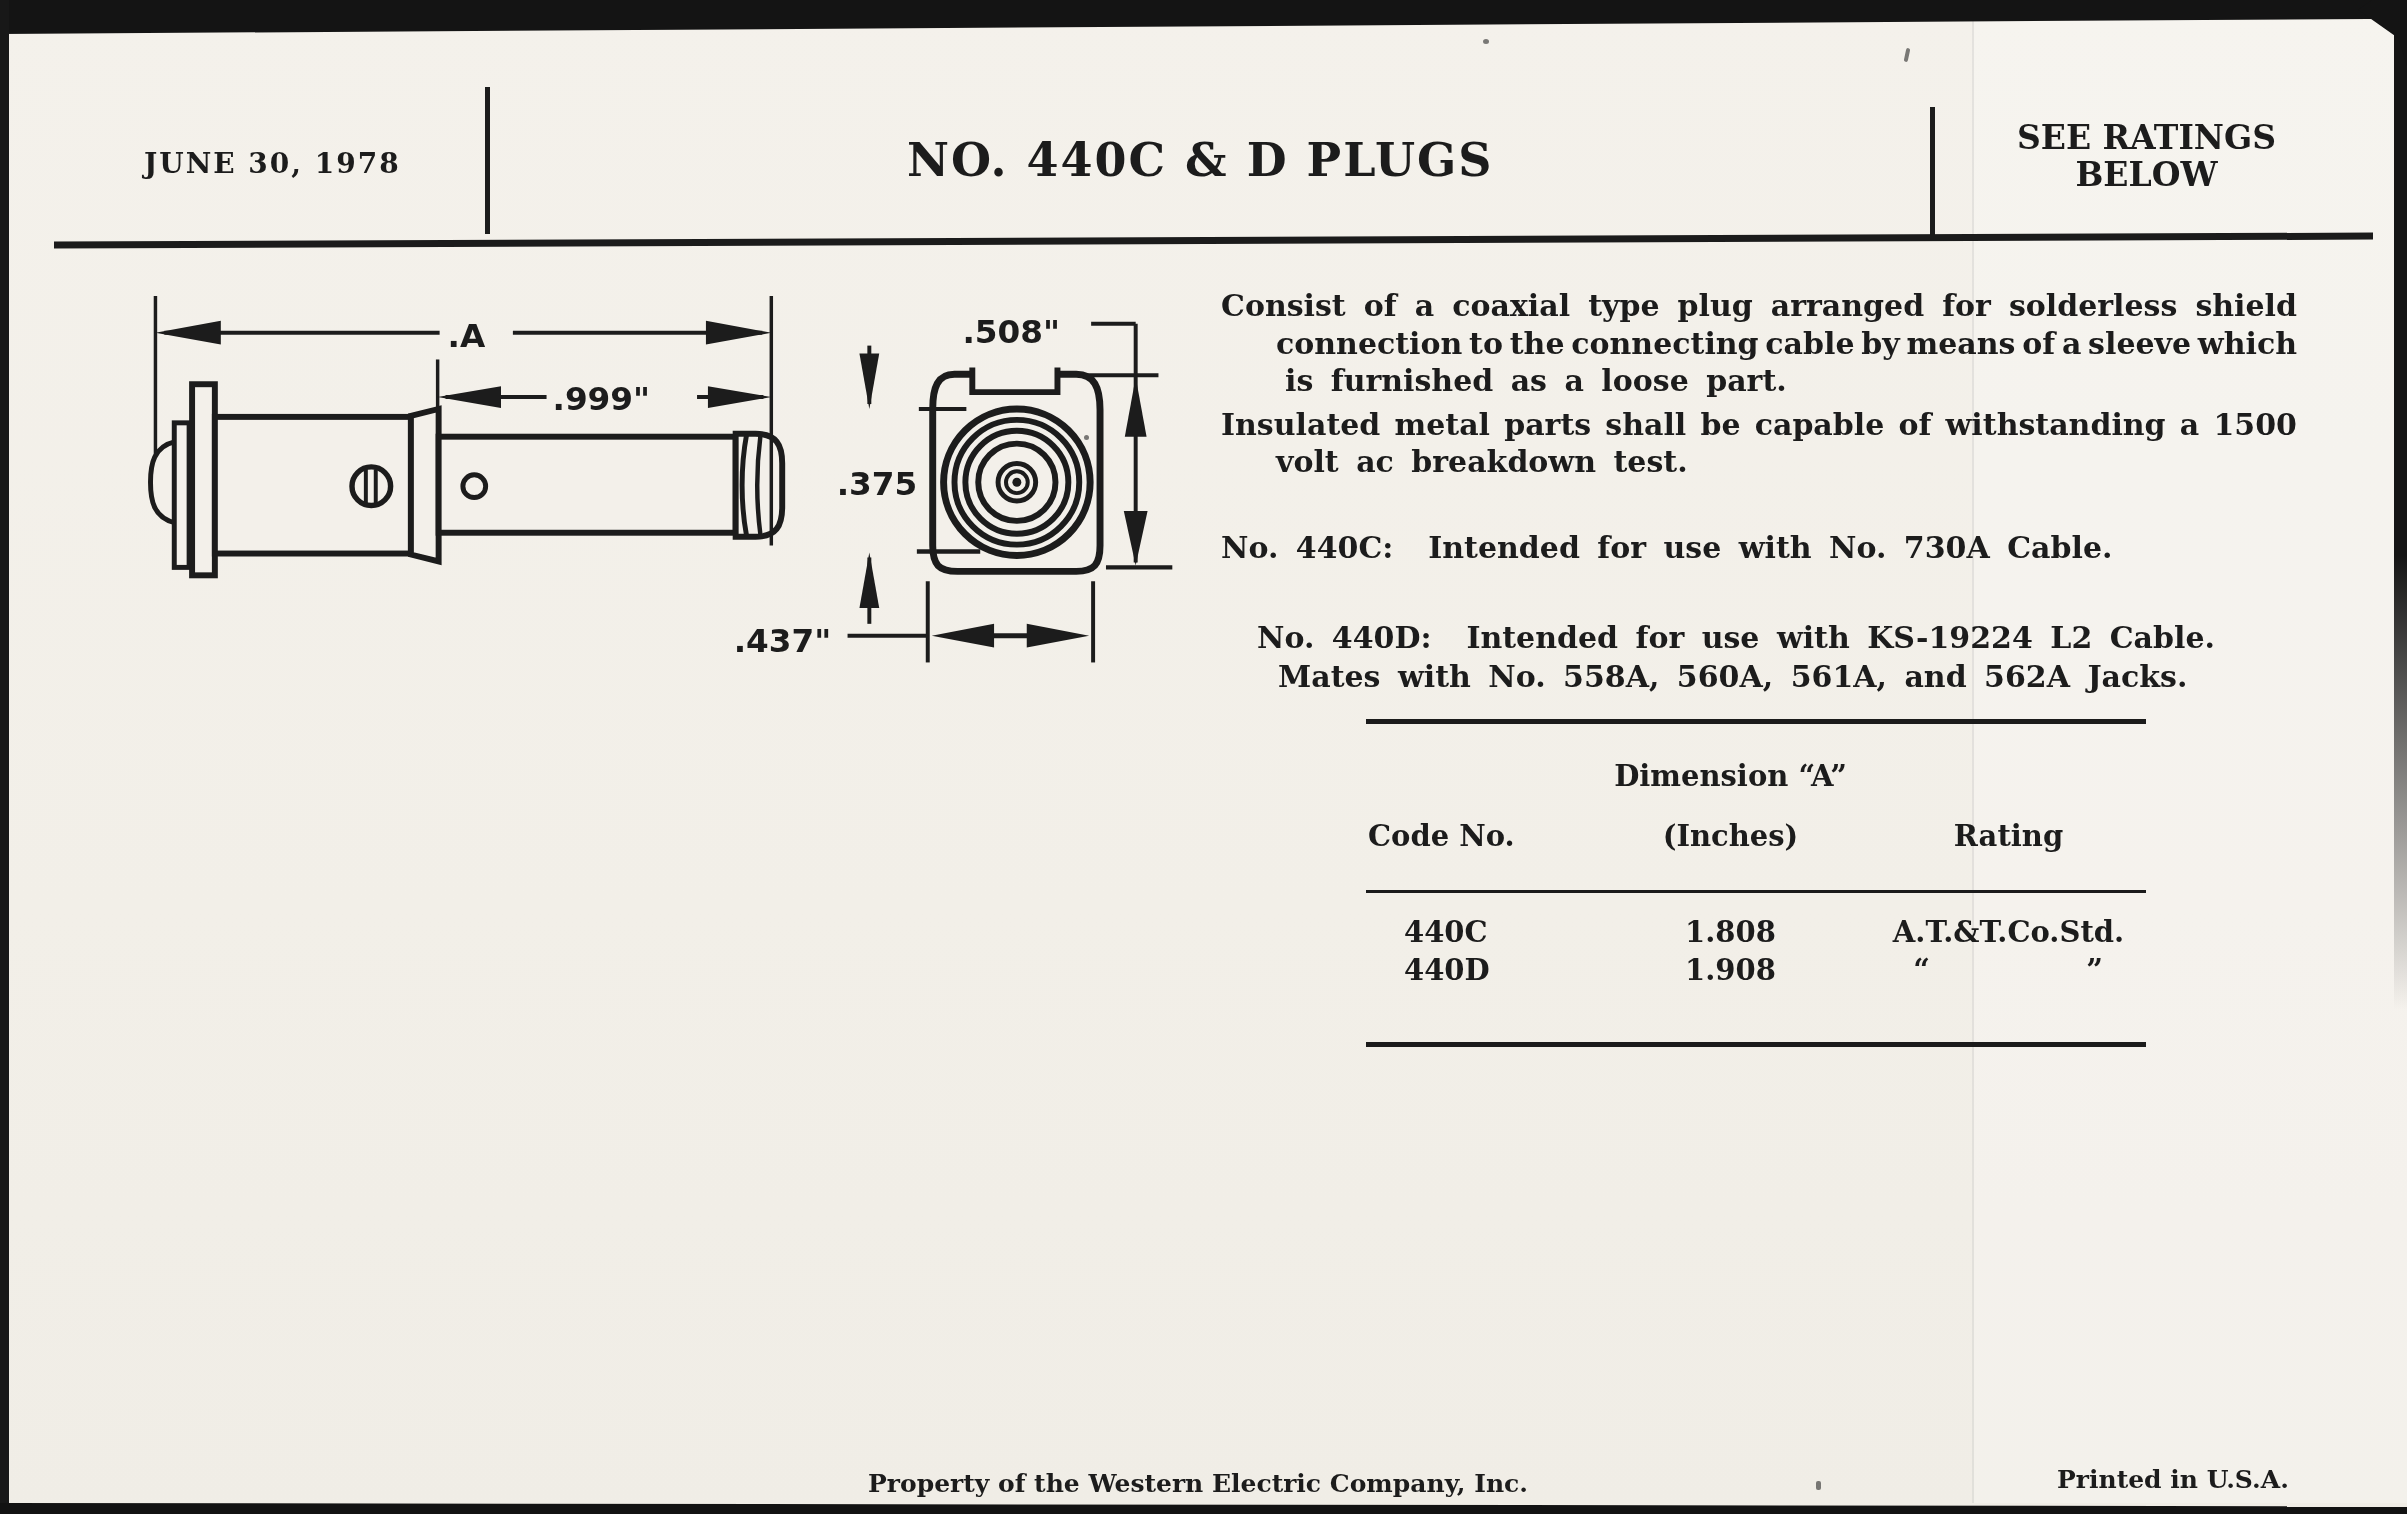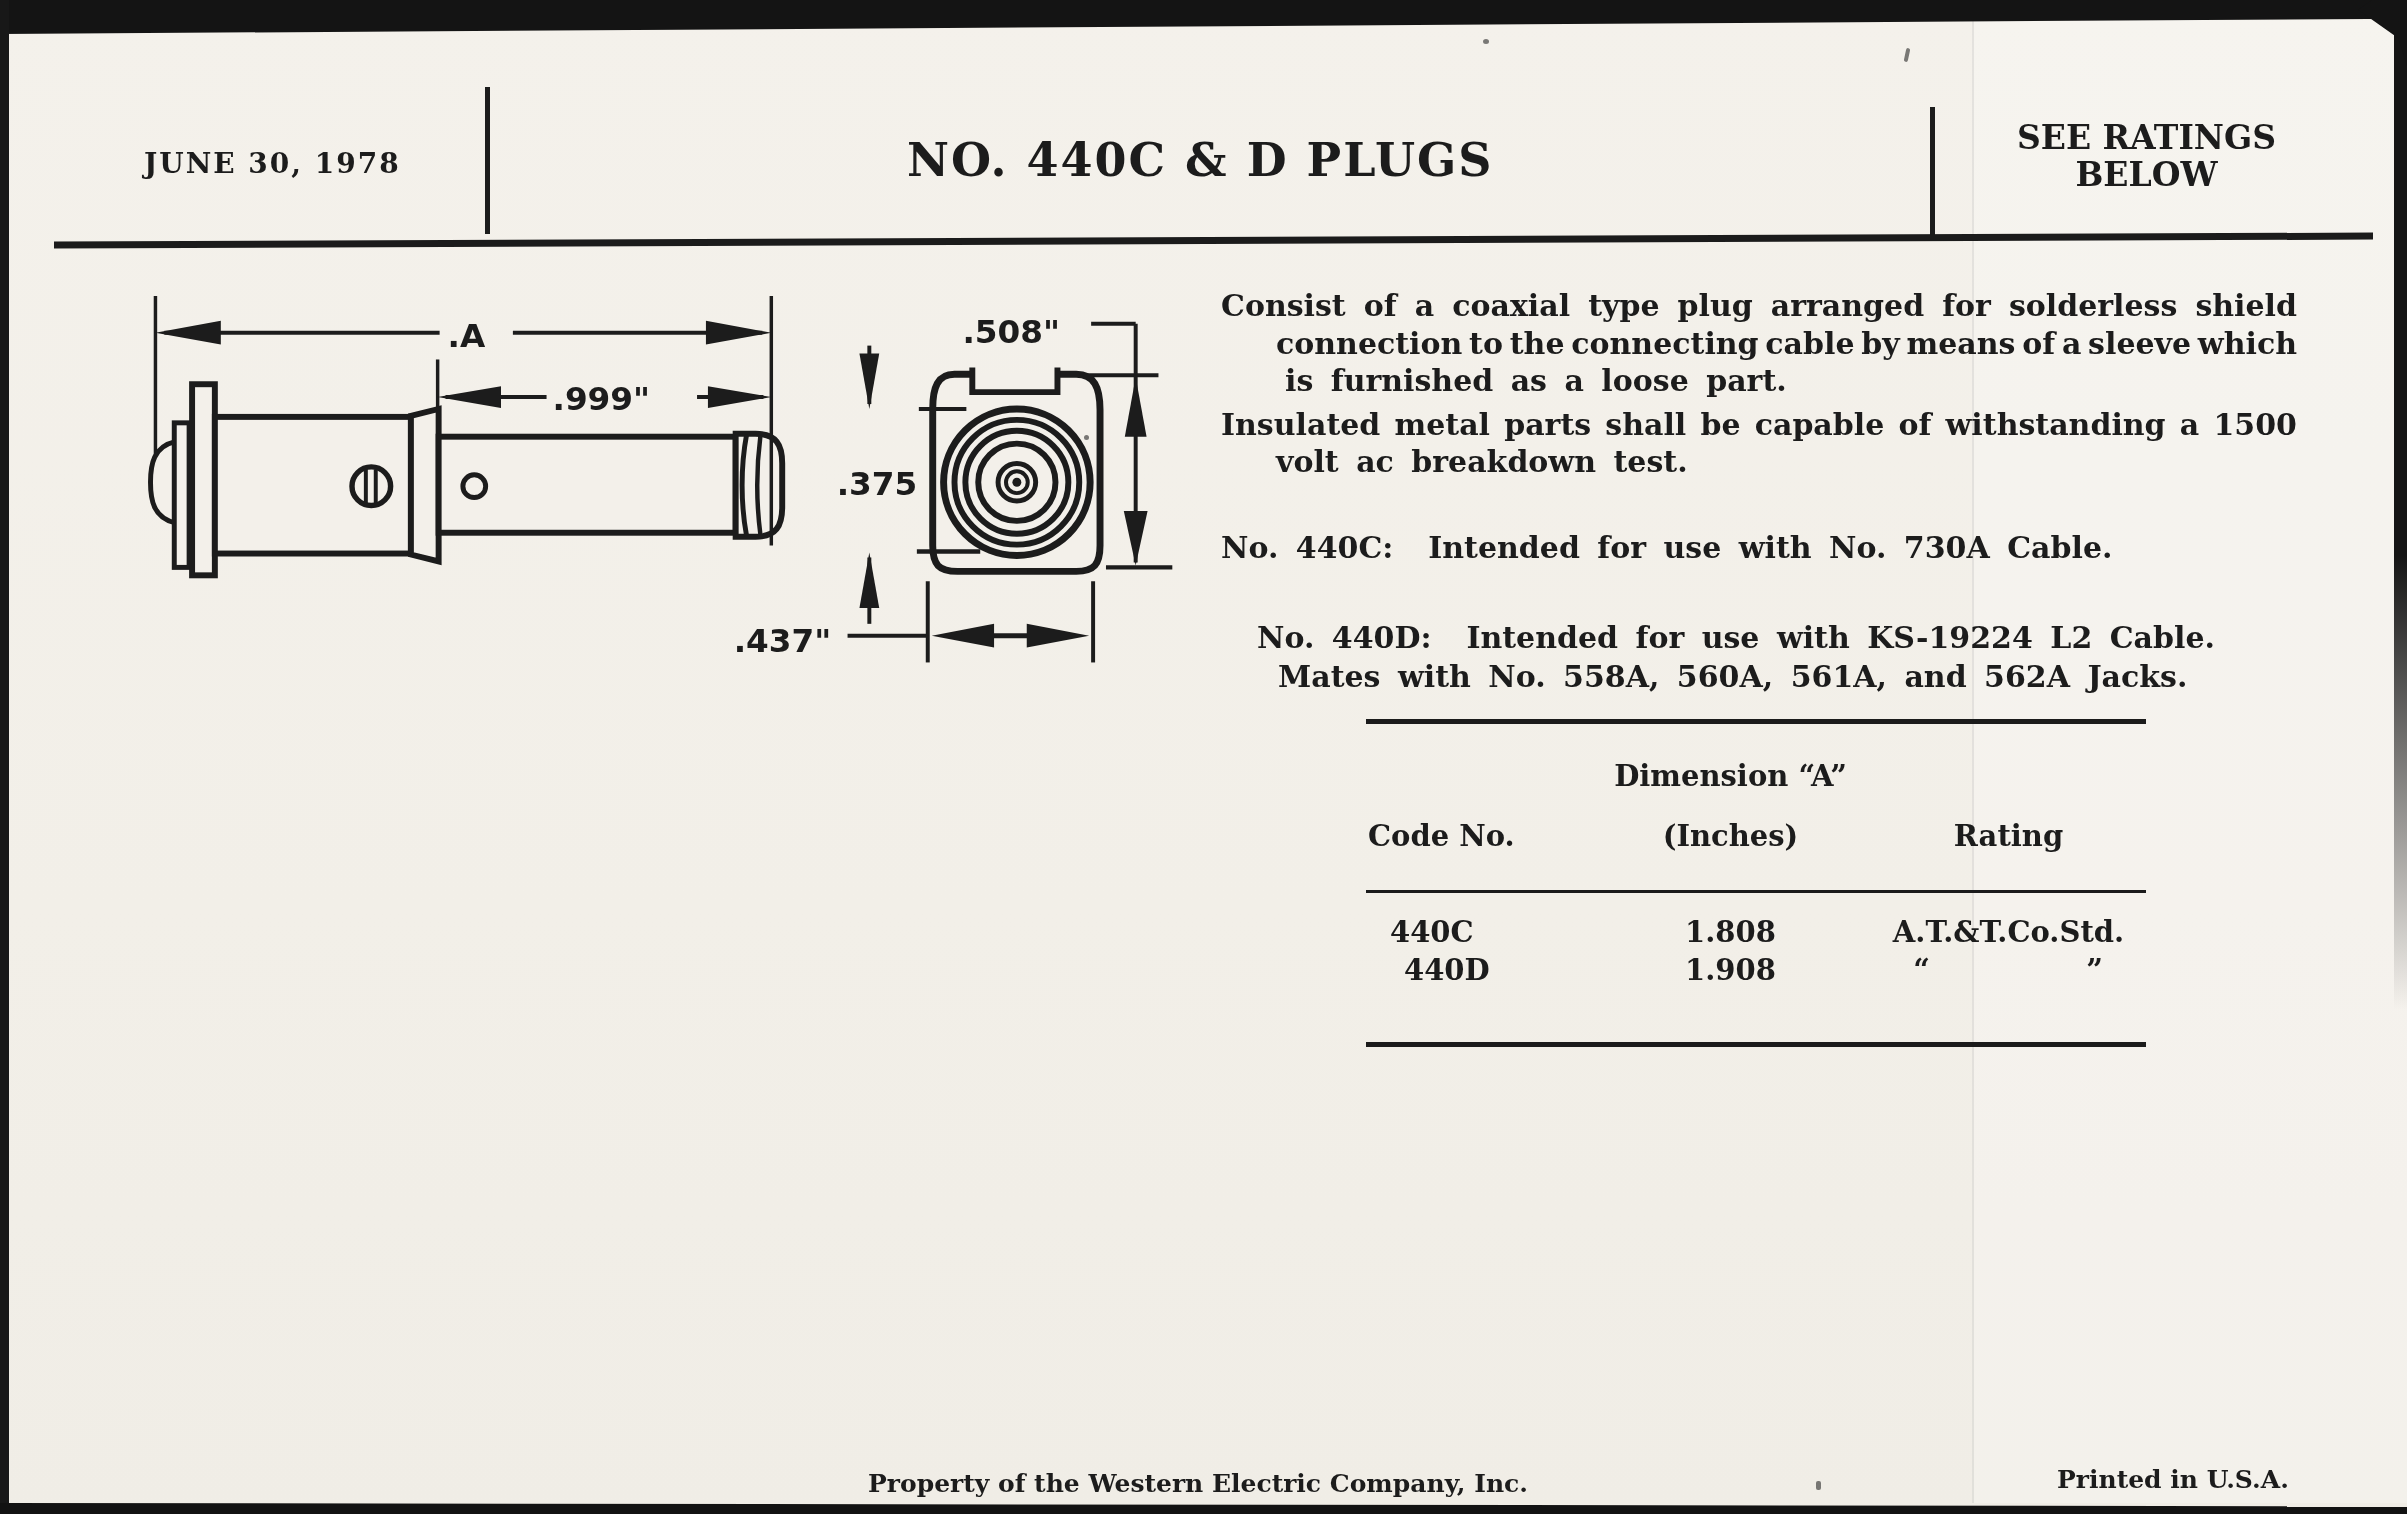--- a/index.html
+++ b/index.html
@@ -191,21 +191,21 @@
 
 <div class="abs ratings-table">
   <div class="t-rule" style="top:0;height:5px;"></div>
   <div class="t-cell t-center" style="left:216px;top:40px;width:297px;">Dimension “A”</div>
   <div class="t-cell" style="left:2px;top:100px;">Code No.</div>
   <div class="t-cell t-center" style="left:216px;top:100px;width:297px;">(Inches)</div>
   <div class="t-cell t-center" style="left:505px;top:100px;width:275px;">Rating</div>
   <div class="t-rule" style="top:171px;height:3px;"></div>
 
   <div>
-    <div class="t-cell" style="left:24px;top:196px;text-align:right;">440C</div>
+    <div class="t-cell" style="left:38px;top:196px;text-align:right;">440C</div>
     <div class="t-cell t-center" style="left:216px;top:196px;width:297px;">1.808</div>
     <div class="t-cell t-center" style="left:505px;top:196px;width:275px;">A.T.&amp;T.Co.Std.</div>
   </div>
   <div>
     <div class="t-cell" style="left:38px;top:234px;">440D</div>
     <div class="t-cell t-center" style="left:216px;top:234px;width:297px;">1.908</div>
     <div class="t-cell t-center rating-ditto" style="left:505px;top:234px;width:275px;">“              ”</div>
   </div>
 
   <div class="t-rule" style="top:323px;height:5px;"></div>

